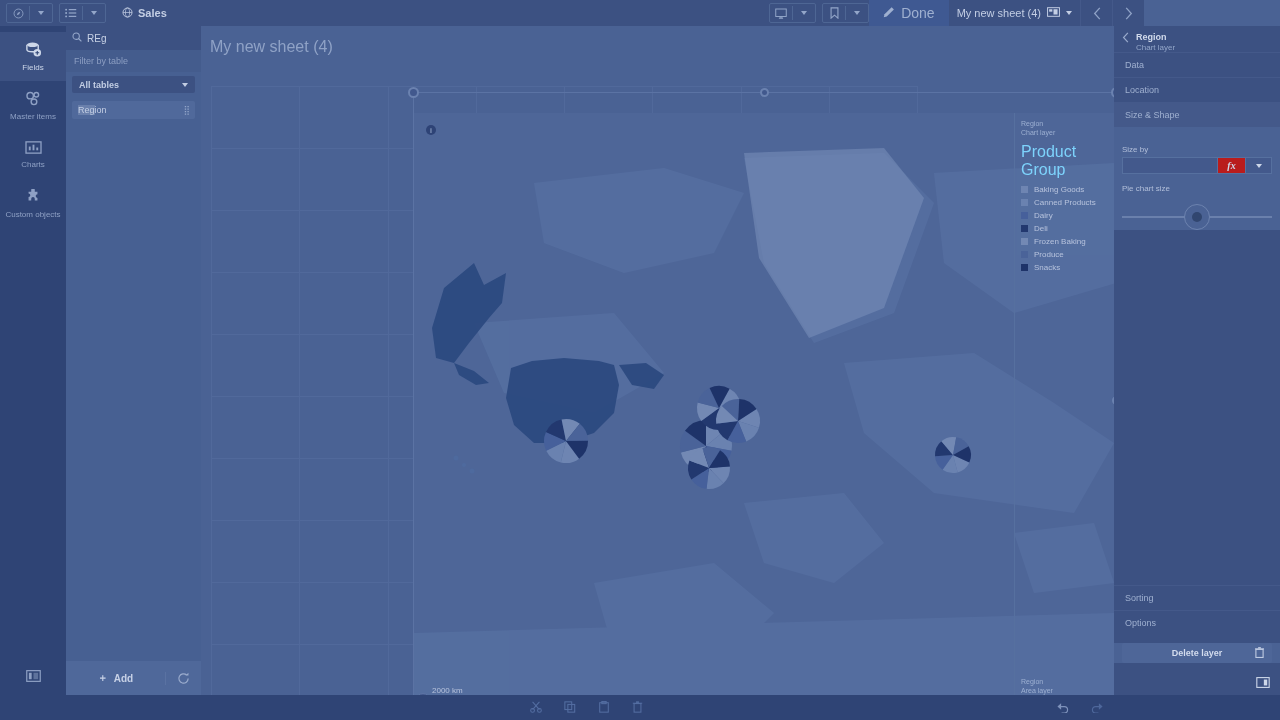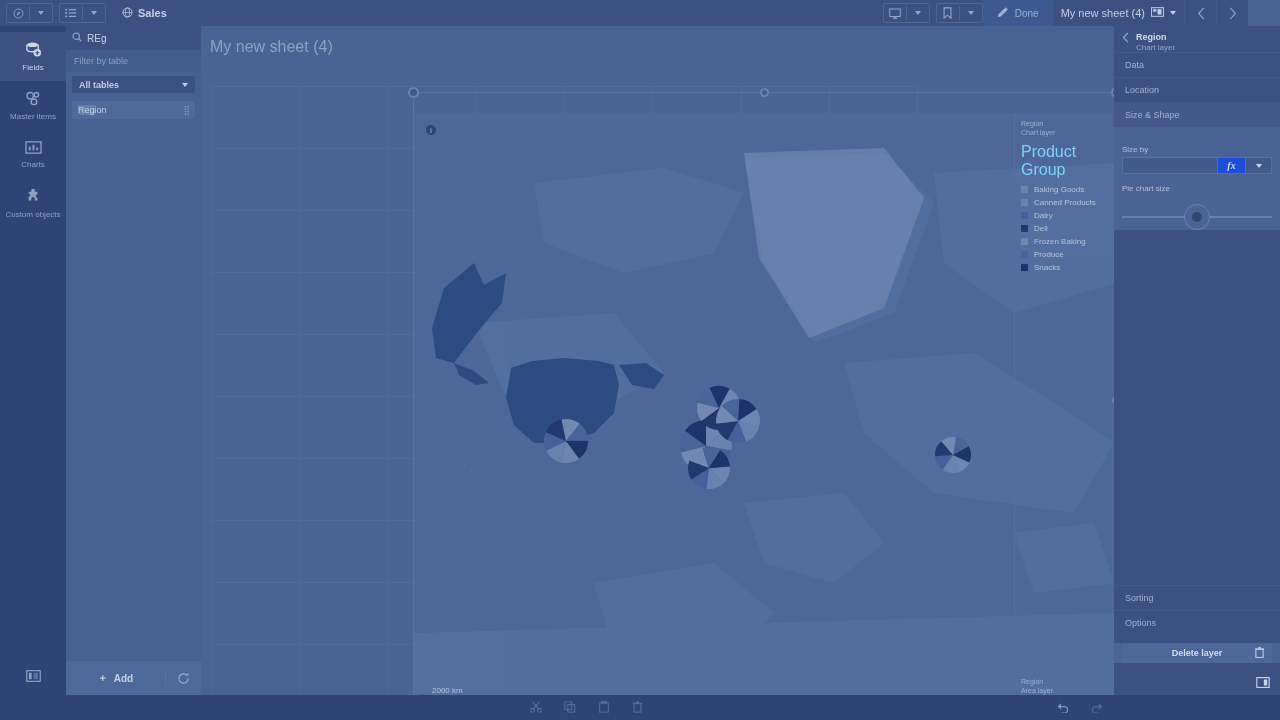--- a/index.html
+++ b/index.html
@@ -5,33 +5,33 @@
   * { box-sizing: border-box; margin:0; padding:0; }
   html, body {
     width:1280px; height:720px; overflow:hidden;
     font-family: "Liberation Sans", sans-serif;
     background:#3e5584;
   }
   
   #app { position:relative; width:1280px; height:720px; background:#4a6294; }
 
   
-  #topbar { position:absolute; left:0; top:0; width:1248px; height:26px;
+  #topbar { position:absolute; left:0; top:0; width:1144px; height:26px;
             background:#3c5182; display:flex; align-items:center; }
   .tb-group { display:flex; align-items:center; height:20px;
               border:1px solid #4e6694; border-radius:2px; margin-left:6px; }
   .tb-btn { display:flex; align-items:center; justify-content:center;
             height:18px; min-width:22px; padding:0 3px; color:#93a6c9; }
   .tb-sep { width:1px; height:14px; background:#4e6694; }
   .caret { width:0;height:0;border-left:3px solid transparent;border-right:3px solid transparent;
            border-top:4px solid #93a6c9; }
   .tb-app { display:flex; align-items:center; gap:5px; margin-left:16px; color:#c3cee4;
             font-size:11px; font-weight:bold; }
   .tb-right { margin-left:auto; display:flex; align-items:center; height:26px; }
-  .tb-done { background:#3f5992; color:#9fb0d0; font-size:10px; height:26px;
+  .tb-done { background:#3f5992; color:#9fb0d0; font-size:14px; height:26px;
              display:flex; align-items:center; gap:6px; padding:0 14px; }
   .tb-sheet { color:#c3cee4; font-size:11px; display:flex; align-items:center; gap:6px;
               padding:0 8px; height:26px; }
   .tb-nav { width:32px; height:26px; display:flex; align-items:center; justify-content:center;
             color:#8fa2c6; font-size:14px; border-left:1px solid #44598a; }
 
   
   #rail { position:absolute; left:0; top:26px; width:66px; height:669px;
           background:#2f4475; padding-top:6px; }
   .rail-item { height:49px; display:flex; flex-direction:column; align-items:center;
@@ -130,21 +130,21 @@
   #rp-body { background:#4a6294; padding:8px 0 0 0; }
   #charttypes { display:flex; padding:0 8px; gap:12px; }
   .ct { width:68px; text-align:center; }
   .ct .box { height:46px; border:1px solid transparent; border-radius:2px;
              display:flex; align-items:center; justify-content:center; }
   .ct.sel .box { border-color:#7b90bb; background:#51699b; }
   .ct .lbl { color:#b8c4de; font-size:8px; margin-top:2px; }
   .rp-field-lbl { color:#b2bfda; font-size:8px; padding:10px 0 3px 8px; }
   #sizeby { display:flex; margin:0 8px; height:17px; }
   #sizeby .inp { flex:1; background:#43598c; border:1px solid #56709f; }
-  #sizeby .fx { width:28px; background:#1d4ed8; border:1px solid #56709f; border-left:none;
+  #sizeby .fx { width:28px; background:#b91c1c; border:1px solid #56709f; border-left:none;
                 display:flex; align-items:center; justify-content:center;
                 color:#d0d9ea; font-size:10px; font-style:italic; font-weight:bold;
                 font-family:"Liberation Serif",serif; }
   #sizeby .dd { width:26px; background:#43598c; border:1px solid #56709f; border-left:none;
                 display:flex; align-items:center; justify-content:center; }
   #slider { margin:8px 8px 0 8px; position:relative; height:26px; }
   #slider .track { position:absolute; left:0; right:0; top:12px; height:2px; background:#6a80ac; }
   #slider .knob { position:absolute; left:50%; margin-left:-13px; top:0; width:26px; height:26px;
                   border-radius:50%; border:1px solid #6d83af; background:#4a6294;
                   display:flex; align-items:center; justify-content:center; }

